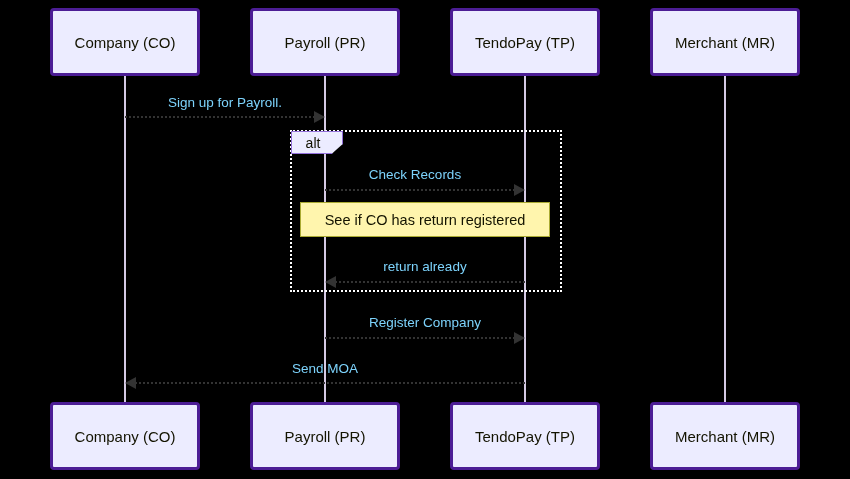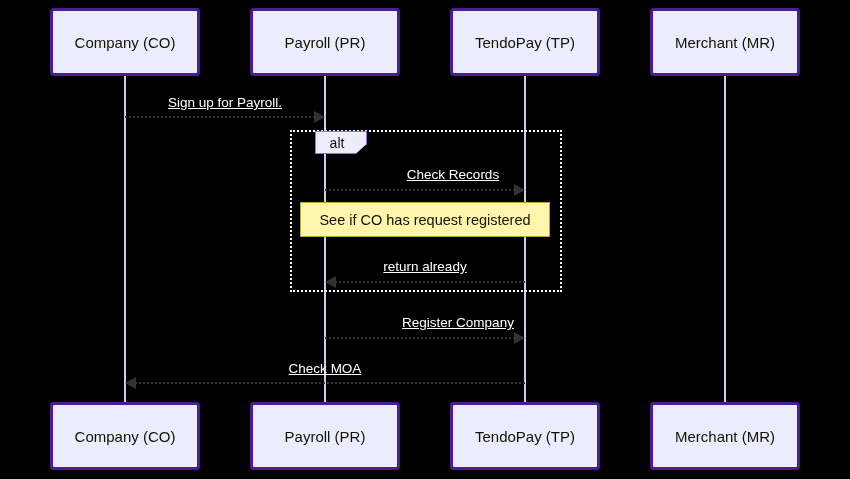--- a/index.html
+++ b/index.html
@@ -67,26 +67,25 @@
     border-left: 11px solid #333333;
   }
   .arrowhead.left {
     border-top: 6px solid transparent;
     border-bottom: 6px solid transparent;
     border-right: 11px solid #333333;
   }
   .msg-label {
     position: absolute;
     font-size: 13.5px;
-    color: #ffffff;
+    color: #7dd3fc;
     text-align: center;
     white-space: nowrap;
     z-index: 5;
     font-family: "Liberation Sans", sans-serif;
-    text-decoration: underline;
   }
 
   
   .alt-frame {
     position: absolute;
     border: 2px dotted #ffffff;
     box-sizing: border-box;
     background: transparent;
     z-index: 3;
   }
@@ -148,41 +147,41 @@
   </div>
   <div class="participant" style="left:650px; top:8px;">
     <span class="participant-label">Merchant (MR)</span>
   </div>
 
   <div class="msg-label" style="left:125px; top:95px; width:200px;">Sign up for Payroll.</div>
   <div class="msg" style="left:125px; top:116px; width:190px;"></div>
   <div class="arrowhead right" style="left:314px; top:111px;"></div>
 
   <div class="alt-frame" style="left:290px; top:130px; width:272px; height:162px;"></div>
-  <div class="alt-tag" style="left:291px; top:131px; width:52px; height:23px;margin-left:24px;">
+  <div class="alt-tag" style="left:291px; top:131px; width:52px; height:23px;">
     <span>alt</span>
   </div>
 
-  <div class="msg-label" style="left:325px; top:167px; width:180px;margin-left:38px;">Check Records</div>
+  <div class="msg-label" style="left:325px; top:167px; width:180px;">Check Records</div>
   <div class="msg" style="left:325px; top:189px; width:190px;"></div>
   <div class="arrowhead right" style="left:514px; top:184px;"></div>
 
   <div class="note" style="left:300px; top:202px; width:250px; height:35px;">
-    <span>See if CO has request registered</span>
+    <span>See if CO has return registered</span>
   </div>
 
   <div class="msg-label" style="left:325px; top:259px; width:200px;">return already</div>
   <div class="msg" style="left:335px; top:281px; width:190px;"></div>
   <div class="arrowhead left" style="left:325px; top:276px;"></div>
 
-  <div class="msg-label" style="left:325px; top:315px; width:200px;padding-left:33px;">Register Company</div>
+  <div class="msg-label" style="left:325px; top:315px; width:200px;">Register Company</div>
   <div class="msg" style="left:325px; top:337px; width:190px;"></div>
   <div class="arrowhead right" style="left:514px; top:332px;"></div>
 
-  <div class="msg-label" style="left:225px; top:361px; width:200px;">Check MOA</div>
+  <div class="msg-label" style="left:225px; top:361px; width:200px;">Send MOA</div>
   <div class="msg" style="left:135px; top:382px; width:390px;"></div>
   <div class="arrowhead left" style="left:125px; top:377px;"></div>
 
   <div class="participant" style="left:50px; top:402px;">
     <span class="participant-label">Company (CO)</span>
   </div>
   <div class="participant" style="left:250px; top:402px;">
     <span class="participant-label">Payroll (PR)</span>
   </div>
   <div class="participant" style="left:450px; top:402px;">

